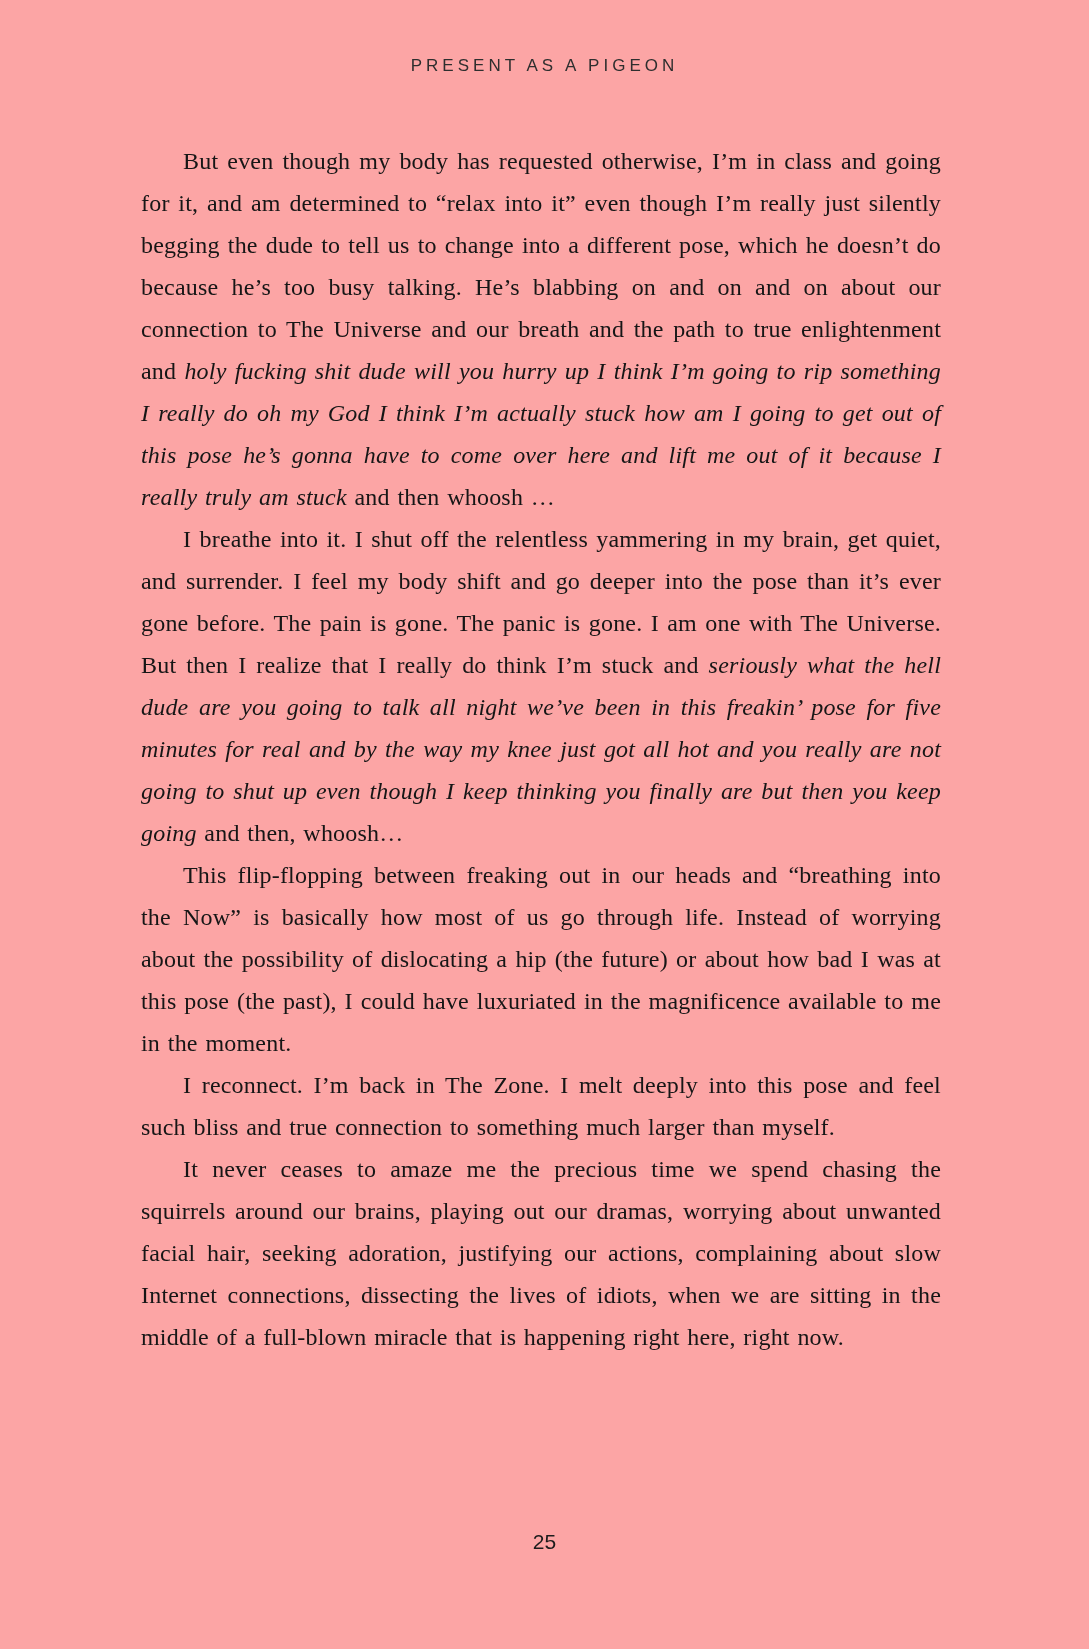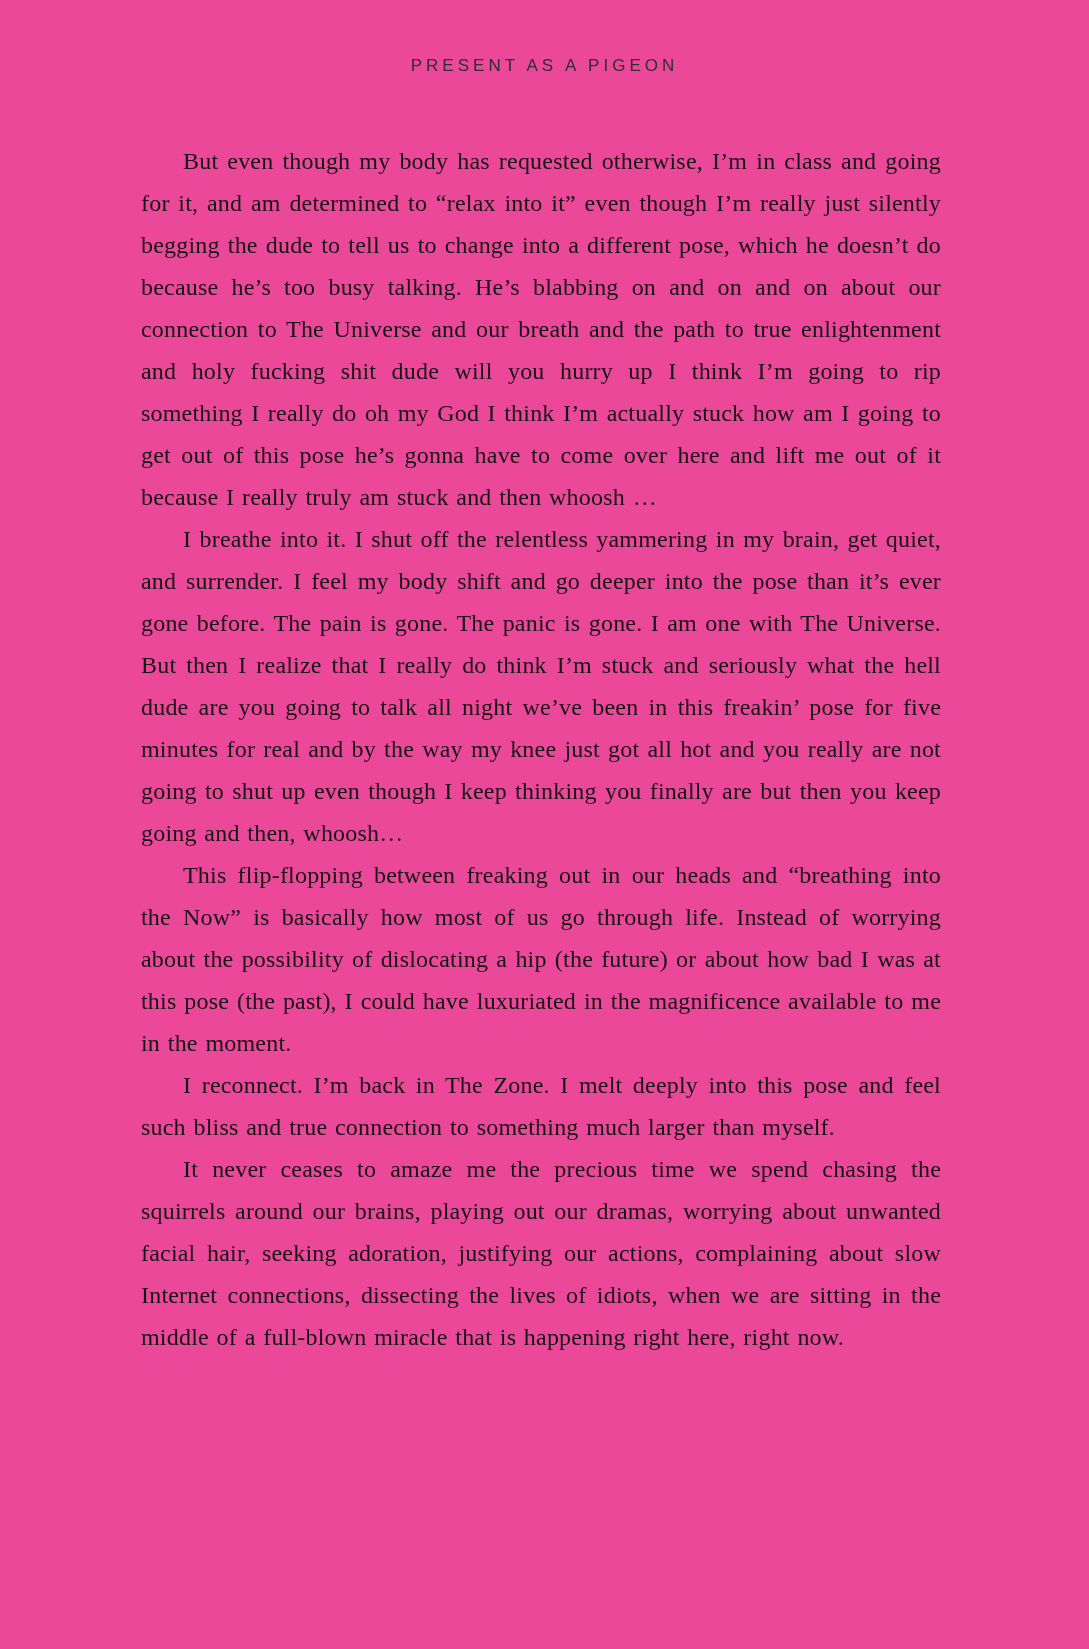--- a/index.html
+++ b/index.html
@@ -4,21 +4,21 @@
 <style>
   html, body {
     margin: 0;
     padding: 0;
     background: #ffffff;
   }
   .page {
     position: relative;
     width: 1089px;
     height: 1649px;
-    background: #ec4899;
+    background: #fca5a5;
     overflow: hidden;
     font-family: "Liberation Serif", serif;
   }
   .running-head {
     position: absolute;
     top: 56px;
     left: 0;
     width: 100%;
     text-align: center;
     font-family: "Liberation Sans", sans-serif;
@@ -37,20 +37,21 @@
     color: #161616;
     text-align: justify;
     letter-spacing: 0.2px;
     word-spacing: 1.5px;
   }
   .para {
     margin: 0;
     text-indent: 42px;
   }
   .para .em {
+    font-style: italic;
   }
   .page-number {
     position: absolute;
     top: 1530px;
     left: 0;
     width: 100%;
     text-align: center;
     font-family: "Liberation Sans", sans-serif;
     font-size: 21px;
     color: #1c1c1c;
@@ -64,14 +65,15 @@
   <div class="running-head">PRESENT AS A PIGEON</div>
 
   <main class="body-text">
       <p class="para"><span>But even though my body has requested otherwise, I’m in class and going for it, and am determined to “relax into it” even though I’m really just silently begging the dude to tell us to change into a different pose, which he doesn’t do because he’s too busy talking. He’s blabbing on and on and on about our connection to The Universe and our breath and the path to true enlightenment and </span><span class="em">holy fucking shit dude will you hurry up I think I’m going to rip something I really do oh my God I think I’m actually stuck how am I going to get out of this pose he’s gonna have to come over here and lift me out of it because I really truly am stuck</span><span> and then whoosh …</span></p>
       <p class="para"><span>I breathe into it. I shut off the relentless yammering in my brain, get quiet, and surrender. I feel my body shift and go deeper into the pose than it’s ever gone before. The pain is gone. The panic is gone. I am one with The Universe. But then I realize that I really do think I’m stuck and </span><span class="em">seriously what the hell dude are you going to talk all night we’ve been in this freakin’ pose for five minutes for real and by the way my knee just got all hot and you really are not going to shut up even though I keep thinking you finally are but then you keep going</span><span> and then, whoosh…</span></p>
       <p class="para"><span>This flip-flopping between freaking out in our heads and “breathing into the Now” is basically how most of us go through life. Instead of worrying about the possibility of dislocating a hip (the future) or about how bad I was at this pose (the past), I could have luxuriated in the magnificence available to me in the moment.</span></p>
       <p class="para"><span>I reconnect. I’m back in The Zone. I melt deeply into this pose and feel such bliss and true connection to something much larger than myself.</span></p>
       <p class="para"><span>It never ceases to amaze me the precious time we spend chasing the squirrels around our brains, playing out our dramas, worrying about unwanted facial hair, seeking adoration, justifying our actions, complaining about slow Internet connections, dissecting the lives of idiots, when we are sitting in the middle of a full-blown miracle that is happening right here, right now.</span></p>
     </main>
 
+  <div class="page-number">25</div>
 
 </div>
 
 </body></html>

